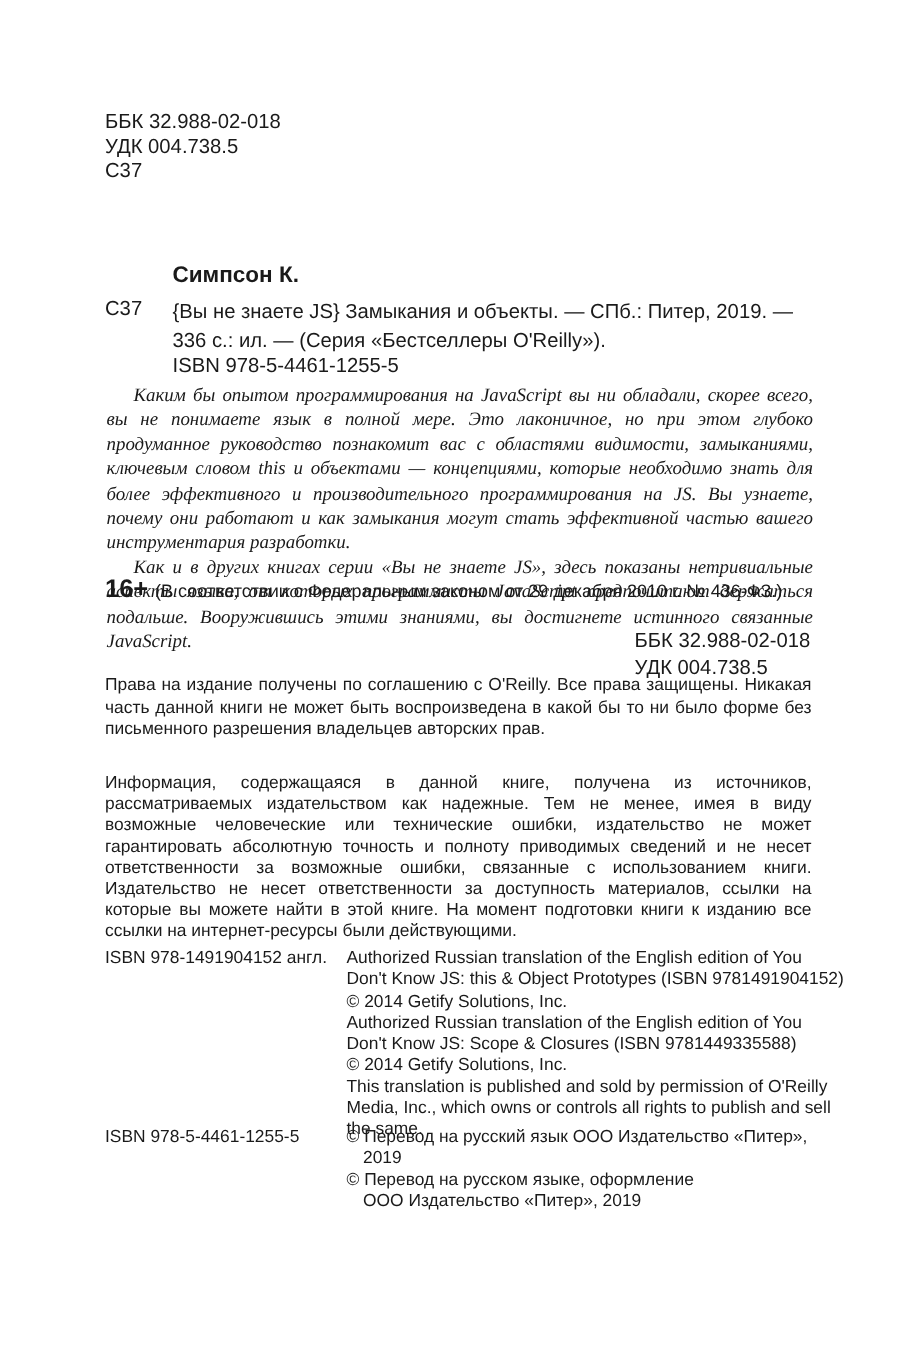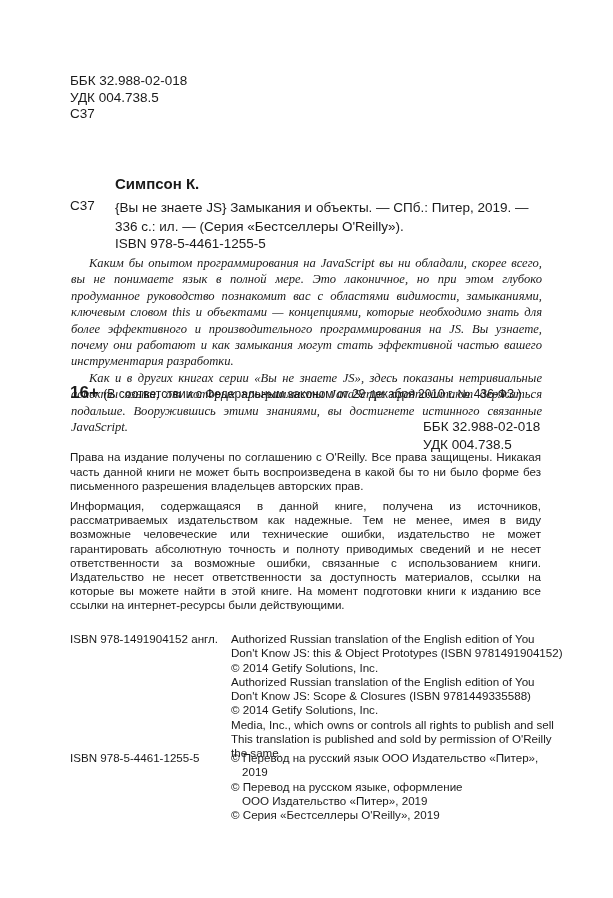--- a/index.html
+++ b/index.html
@@ -13,21 +13,21 @@
   .entry-code { left: 70px; top: 198px; font-size: 13.5px; }
   .entry { left: 115px; top: 198px; width: 440px; font-size: 13.5px; line-height: 19px; }
   .entry-isbn { left: 115px; top: 236px; font-size: 13.5px; }
   .abstract { left: 71px; top: 255px; width: 471px; font-size: 12.6px; line-height: 16.4px; text-align: justify; font-style: italic; }
   .abstract p { margin: 0; text-indent: 18px; }
   .age-line { left: 70px; top: 383px; white-space: nowrap; }
   .age-mark { font-size: 17px; font-weight: bold; }
   .age-note { font-size: 12px; }
   .right-codes { left: 423px; top: 418px; font-size: 13.5px; line-height: 18px; }
   .rights { left: 70px; top: 450px; width: 471px; font-size: 11.6px; line-height: 14.5px; text-align: justify; }
-  .info { left: 70px; top: 499px; width: 471px; font-size: 11.6px; line-height: 14.2px; text-align: justify; }
+  .info { left: 70px; top: 515px; width: 471px; font-size: 11.6px; line-height: 14.2px; text-align: justify; }
   .isbn-row { left: 70px; font-size: 11.6px; line-height: 14.3px; }
   .isbn-left { position: absolute; left: 0; top: 0; width: 160px; white-space: nowrap; }
   .isbn-right { position: absolute; left: 161px; top: 0; width: 320px; }
   .isbn-right div { white-space: nowrap; }
   .indent { padding-left: 11px; }
   .row1 { top: 632px; }
   .row2 { top: 751px; }
 </style>
 </head>
 <body>
@@ -66,28 +66,27 @@
 
 <div class="abs sans isbn-row row1">
   <div class="isbn-left">ISBN 978-1491904152 англ.</div>
   <div class="isbn-right">
     <div>Authorized Russian translation of the English edition of You</div>
     <div>Don't Know JS: this &amp; Object Prototypes (ISBN 9781491904152)</div>
     <div>© 2014 Getify Solutions, Inc.</div>
     <div>Authorized Russian translation of the English edition of You</div>
     <div>Don't Know JS: Scope &amp; Closures (ISBN 9781449335588)</div>
     <div>© 2014 Getify Solutions, Inc.</div>
+    <div>This translation is published and sold by permission of O'Reilly</div>
     <div>Media, Inc., which owns or controls all rights to publish and sell</div>
-    <div>This translation is published and sold by permission of O'Reilly</div>
     <div>the same.</div>
   </div>
 </div>
 
 <div class="abs sans isbn-row row2">
   <div class="isbn-left">ISBN 978-5-4461-1255-5</div>
   <div class="isbn-right">
     <div>© Перевод на русский язык ООО Издательство «Питер»,</div>
     <div class="indent">2019</div>
     <div>© Перевод на русском языке, оформление</div>
     <div class="indent">ООО Издательство «Питер», 2019</div>
-    <div>© Серия «Бестселлеры O'Reilly», 2019</div>
   </div>
 </div>
 
 </body></html>

